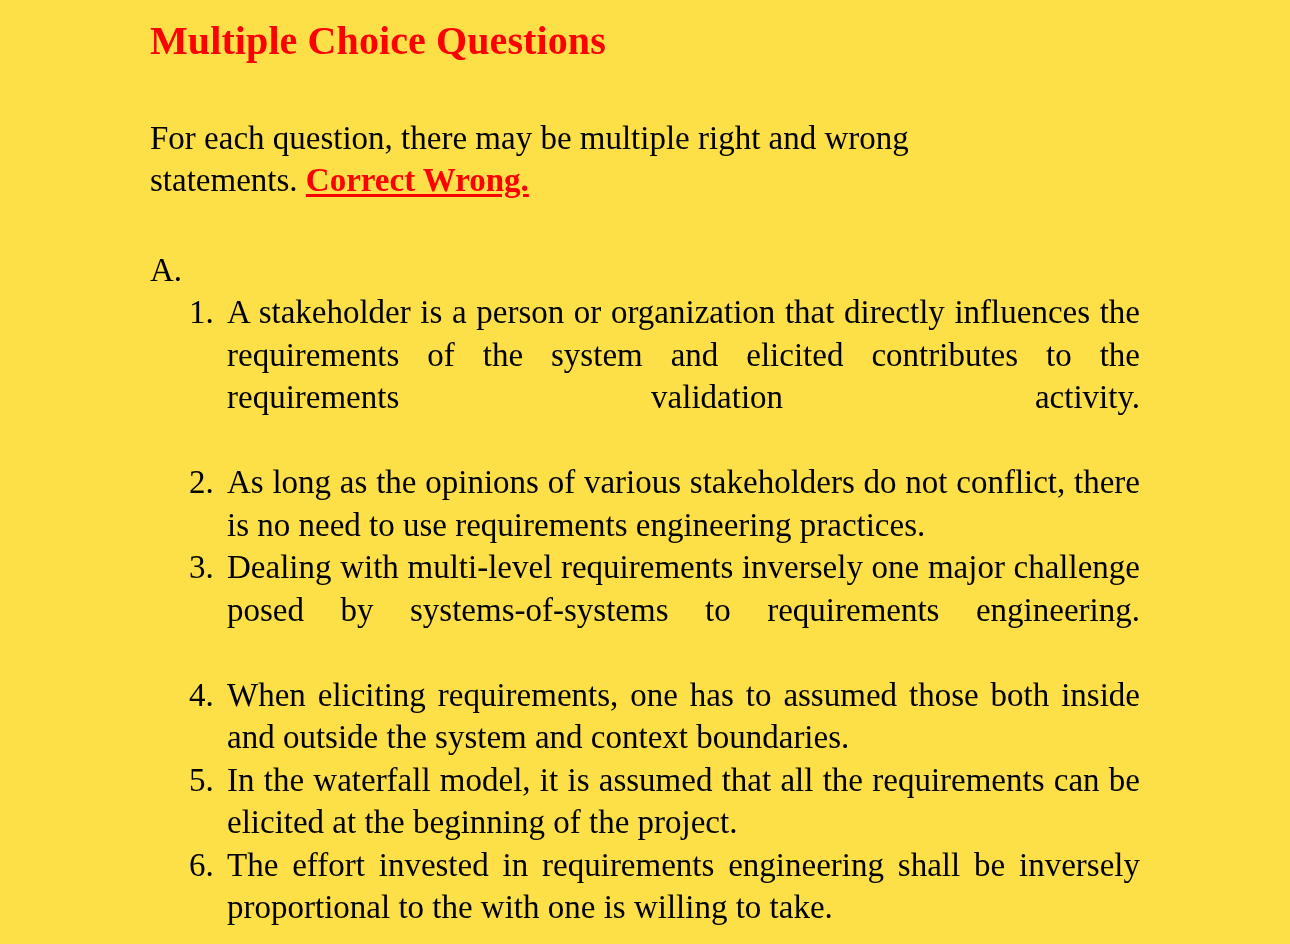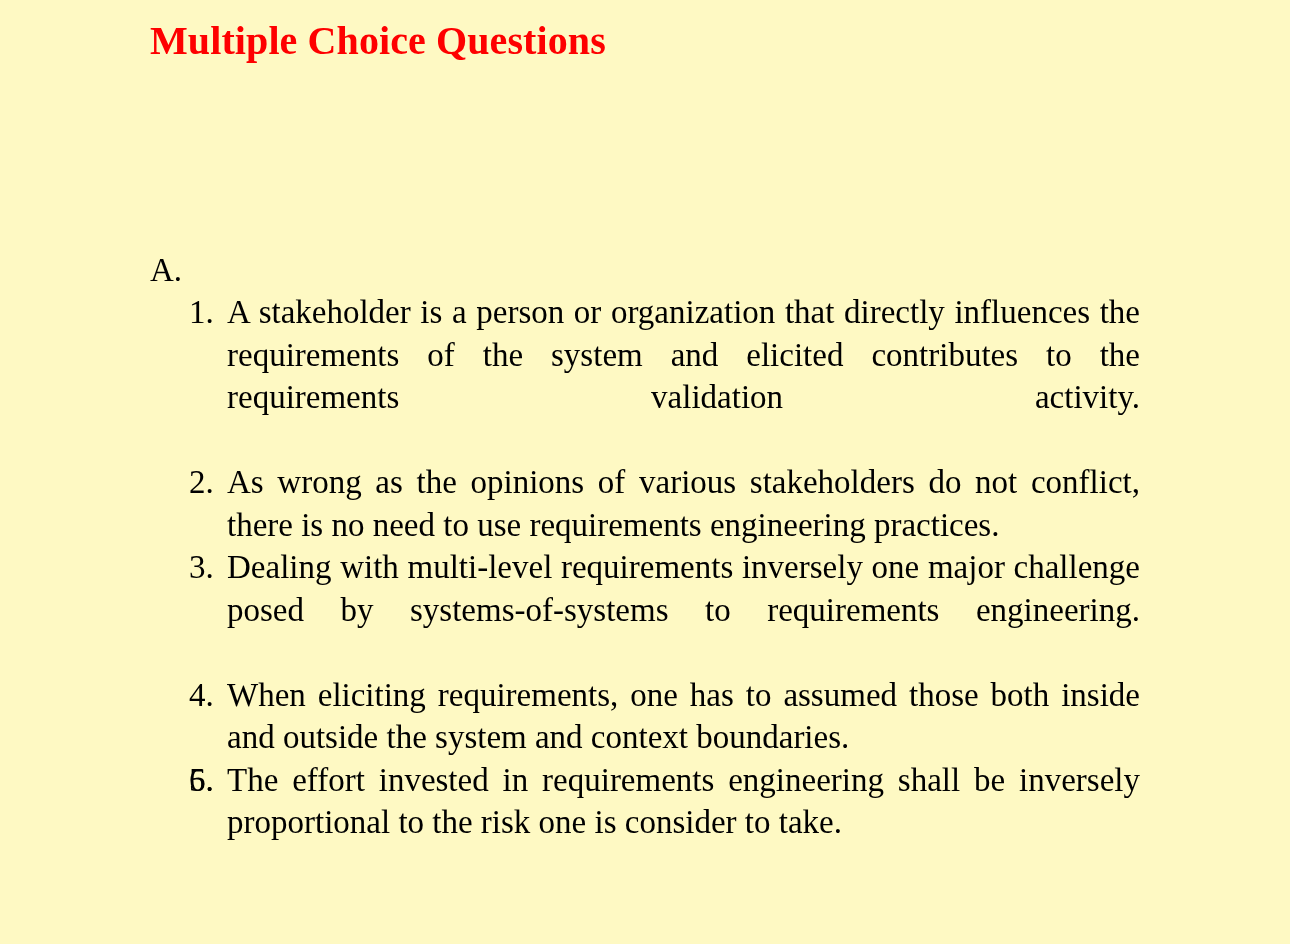--- a/index.html
+++ b/index.html
@@ -12,21 +12,21 @@
     background: #ffffff;
     font-family: "Liberation Serif", "DejaVu Serif", serif;
     color: #000000;
     overflow: hidden;
   }
 
   .slide {
     position: relative;
     width: 1290px;
     height: 944px;
-    background: #fef9c3;
+    background: #fde047;
   }
 
   
   .slide-title {
     position: absolute;
     left: 150px;
     top: 17px;
     width: 1000px;
     font-size: 40px;
     font-weight: bold;
@@ -104,44 +104,47 @@
     width: 100%;
   }
 </style>
 </head>
 <body>
 
 <div class="slide">
 
   <div class="slide-title">Multiple Choice Questions</div>
 
+  <div class="intro">
+    <span>For each question, there may be multiple right and wrong statements. </span><span class="emphasis">Correct Wrong.</span>
+  </div>
 
   <div class="section-label">A.</div>
 
   <div class="question-list">
 
     <div class="q-item justify-last">
       <span class="q-num">1.</span><span class="q-text">A stakeholder is a person or organization that directly influences the requirements of the system and elicited contributes to the requirements validation activity.</span>
     </div>
 
     <div class="q-item">
-      <span class="q-num">2.</span><span class="q-text">As wrong as the opinions of various stakeholders do not conflict, there is no need to use requirements engineering practices.</span>
+      <span class="q-num">2.</span><span class="q-text">As long as the opinions of various stakeholders do not conflict, there is no need to use requirements engineering practices.</span>
     </div>
 
     <div class="q-item justify-last">
       <span class="q-num">3.</span><span class="q-text">Dealing with multi-level requirements inversely one major challenge posed by systems-of-systems to requirements engineering.</span>
     </div>
 
     <div class="q-item">
       <span class="q-num">4.</span><span class="q-text">When eliciting requirements, one has to assumed those both inside and outside the system and context boundaries.</span>
     </div>
 
     <div class="q-item">
-      <span class="q-num">5.</span>
+      <span class="q-num">5.</span><span class="q-text">In the waterfall model, it is assumed that all the requirements can be elicited at the beginning of the project.</span>
     </div>
 
     <div class="q-item">
-      <span class="q-num">6.</span><span class="q-text">The effort invested in requirements engineering shall be inversely proportional to the risk one is consider to take.</span>
+      <span class="q-num">6.</span><span class="q-text">The effort invested in requirements engineering shall be inversely proportional to the with one is willing to take.</span>
     </div>
 
   </div>
 
 </div>
 
 </body></html>

